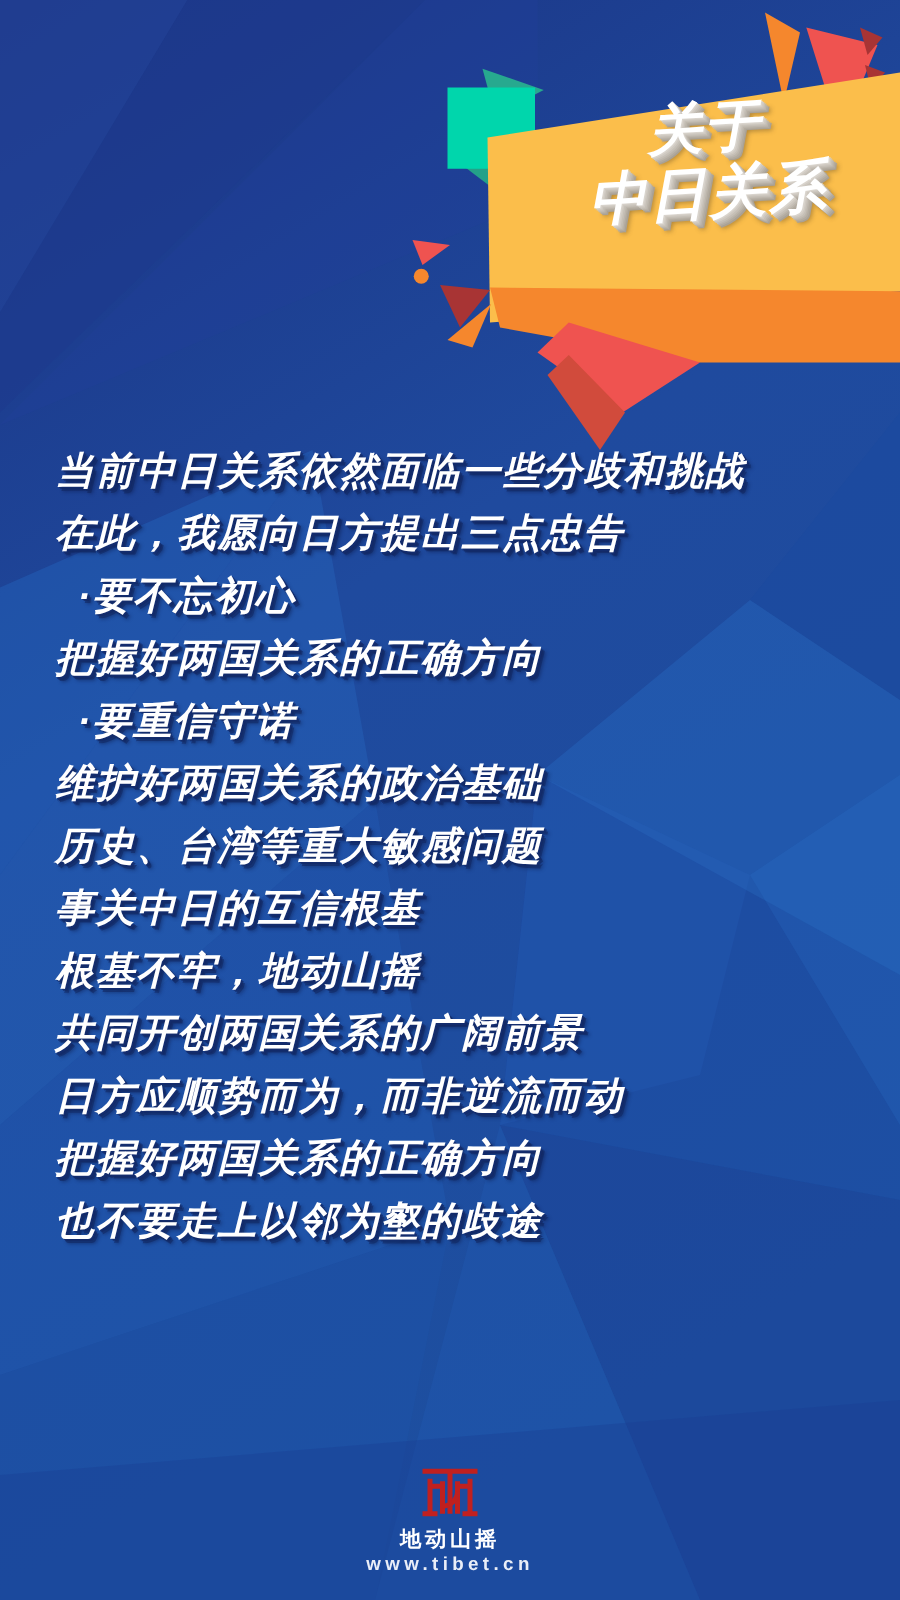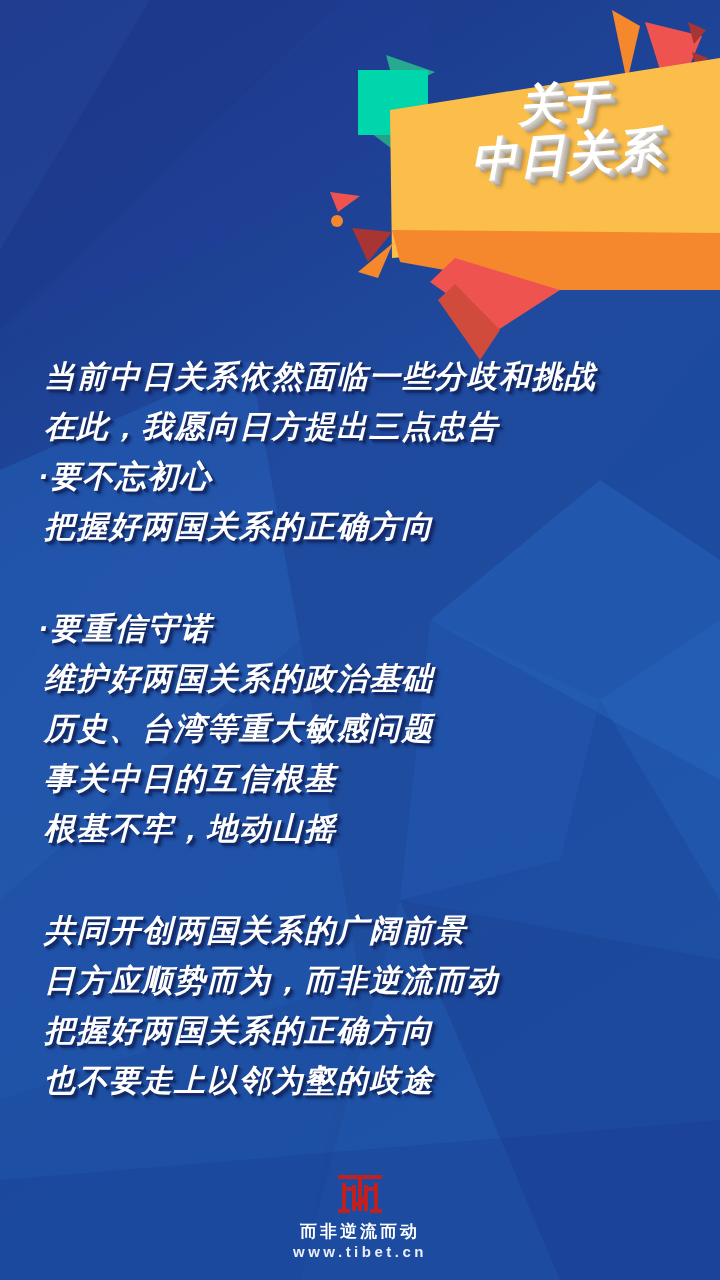--- a/index.html
+++ b/index.html
@@ -70,37 +70,37 @@
 
   
   .body-text {
     position: absolute;
     left: 0;
     top: 352px;
     width: 720px;
     z-index: 7;
   }
   .para { margin: 0; padding: 0; }
-  .para + .para { margin-top: 52px; }
+  .para + .para { }
   .tline {
     font-size: 31px;
     line-height: 50px;
     font-weight: bold;
     font-style: italic;
     color: #ffffff;
     letter-spacing: 1.5px;
     padding-left: 44px;
     white-space: nowrap;
     text-shadow:
       1px 1px 0 rgba(20,45,110,.85),
       2px 2px 0 rgba(18,40,100,.70),
       3px 3px 0 rgba(16,36,92,.55),
       4px 4px 3px rgba(10,25,70,.45);
   }
-  .tline.bullet { padding-left: 38px; }
+  .tline.bullet { padding-left: 62px; }
 
   
   .footer {
     position: absolute;
     left: 0;
     bottom: 20px;
     width: 720px;
     text-align: center;
     z-index: 8;
   }
@@ -227,17 +227,17 @@
         <path d="M44 12 V40"></path>
         <path d="M12 18 H22"></path>
         <path d="M34 18 H44"></path>
         <path d="M22 14 V40"></path>
         <path d="M34 14 V40"></path>
         <path d="M34 22 A12 12 0 0 1 22 34"></path>
         <path d="M6 40 H18"></path>
         <path d="M38 40 H50"></path>
       </g>
     </svg>
-    <div class="footer-name">而非逆流而动</div>
+    <div class="footer-name">地动山摇</div>
     <div class="footer-url">www.tibet.cn</div>
   </div>
 
 </div>
 
 </body></html>

